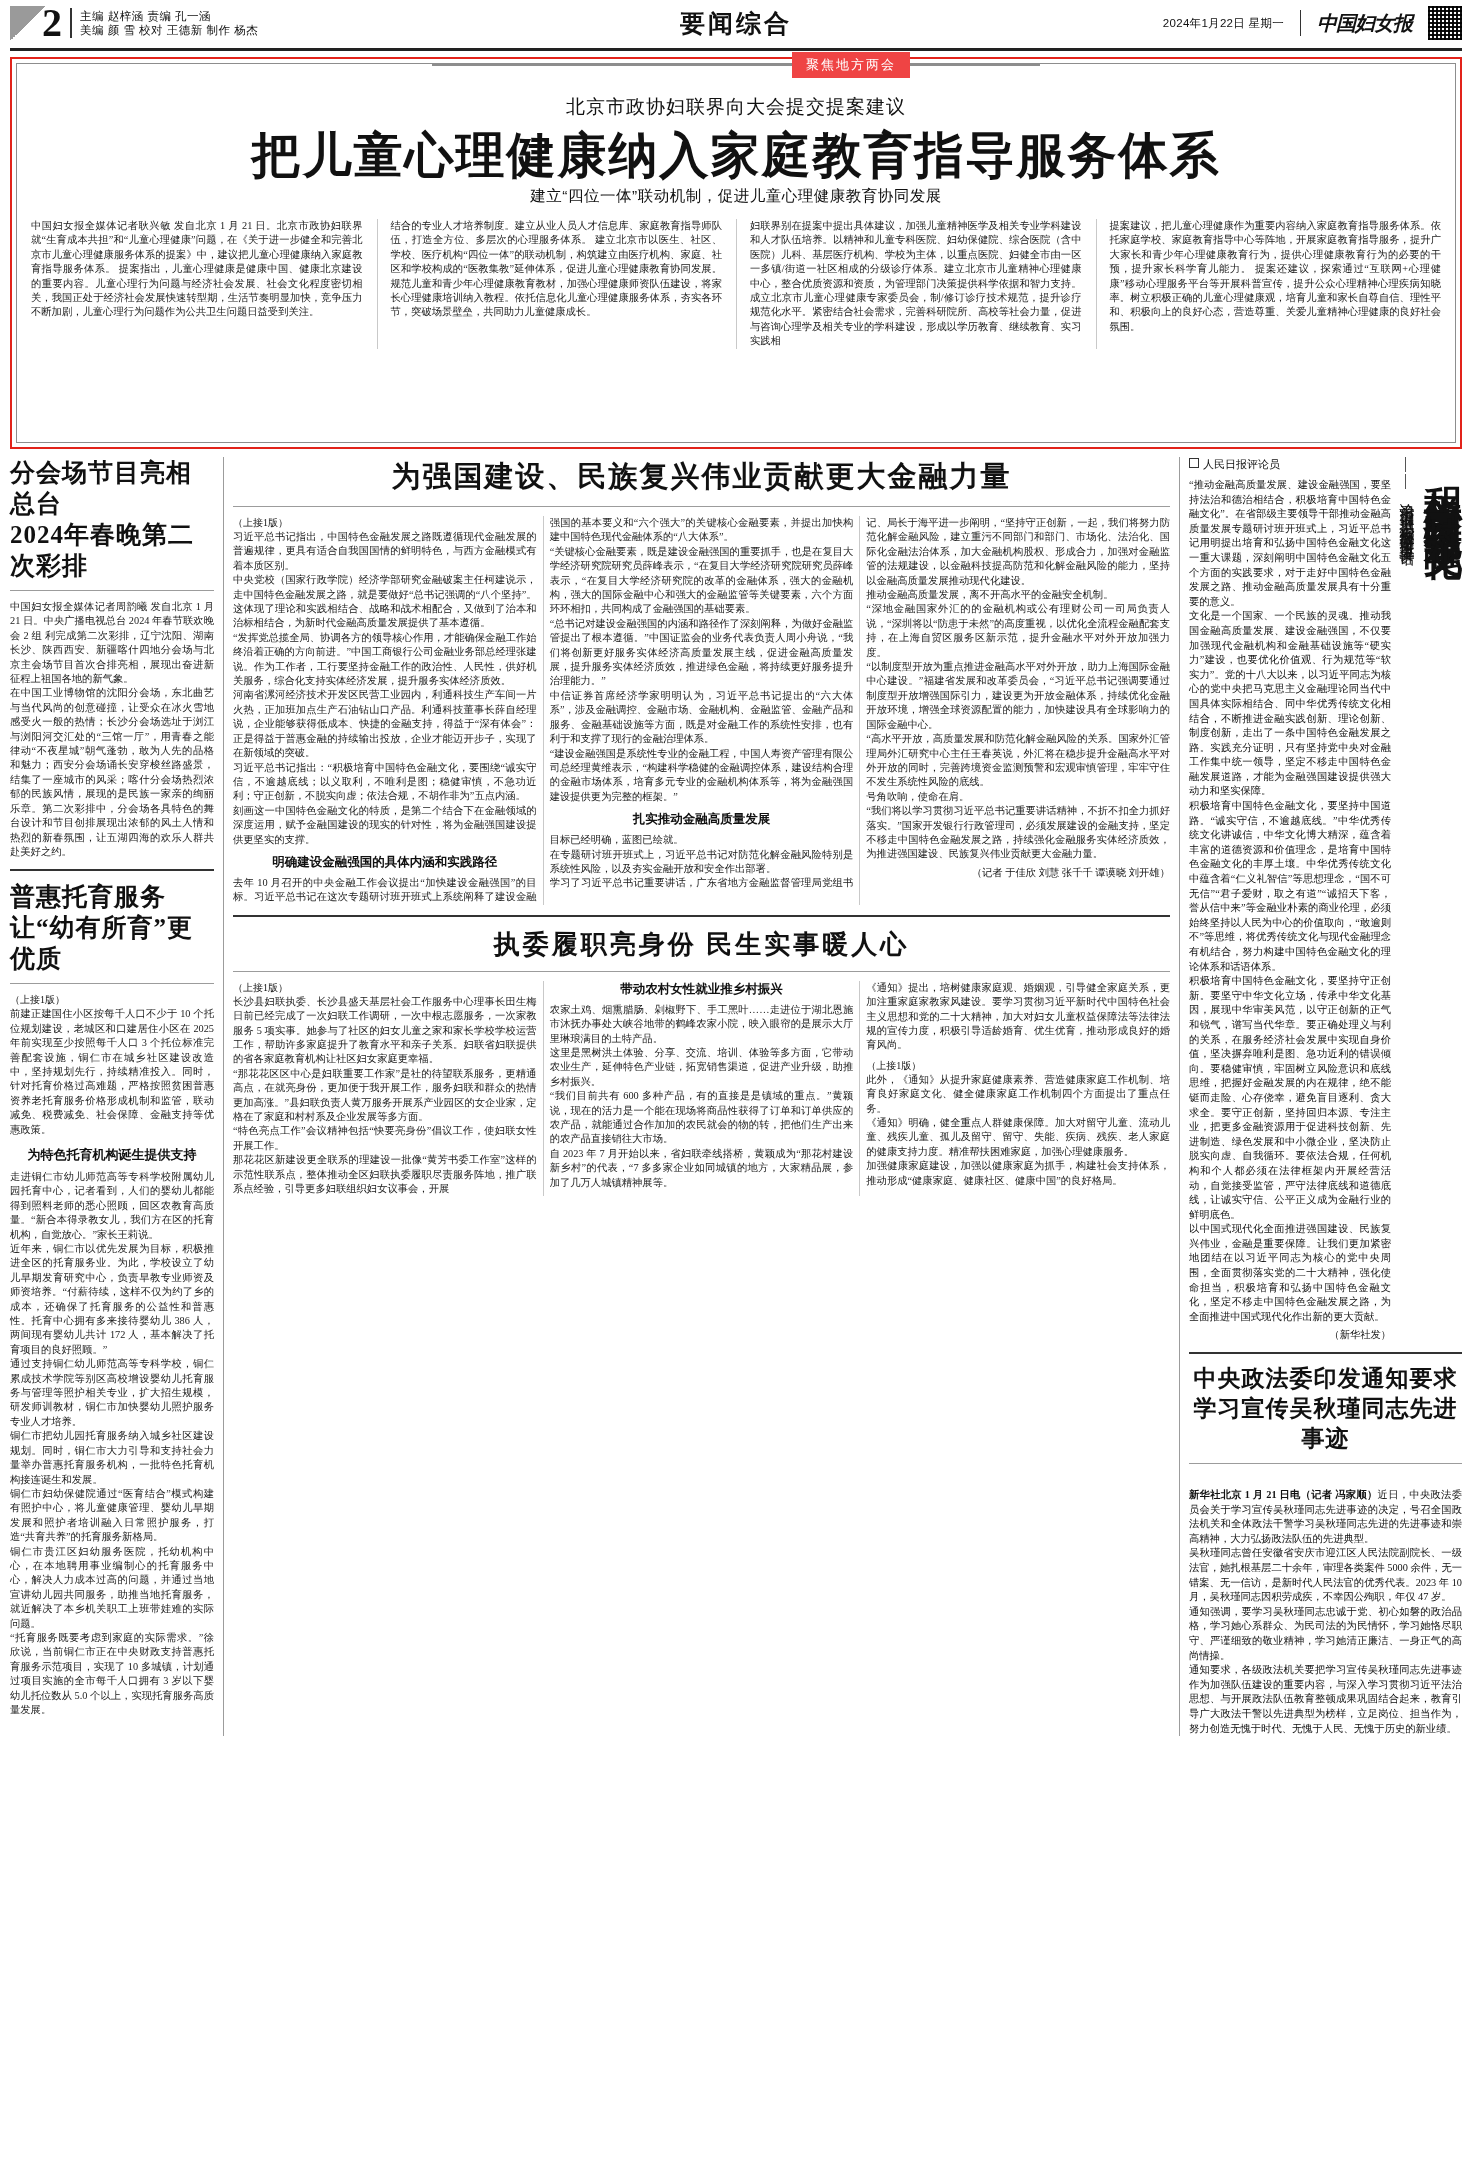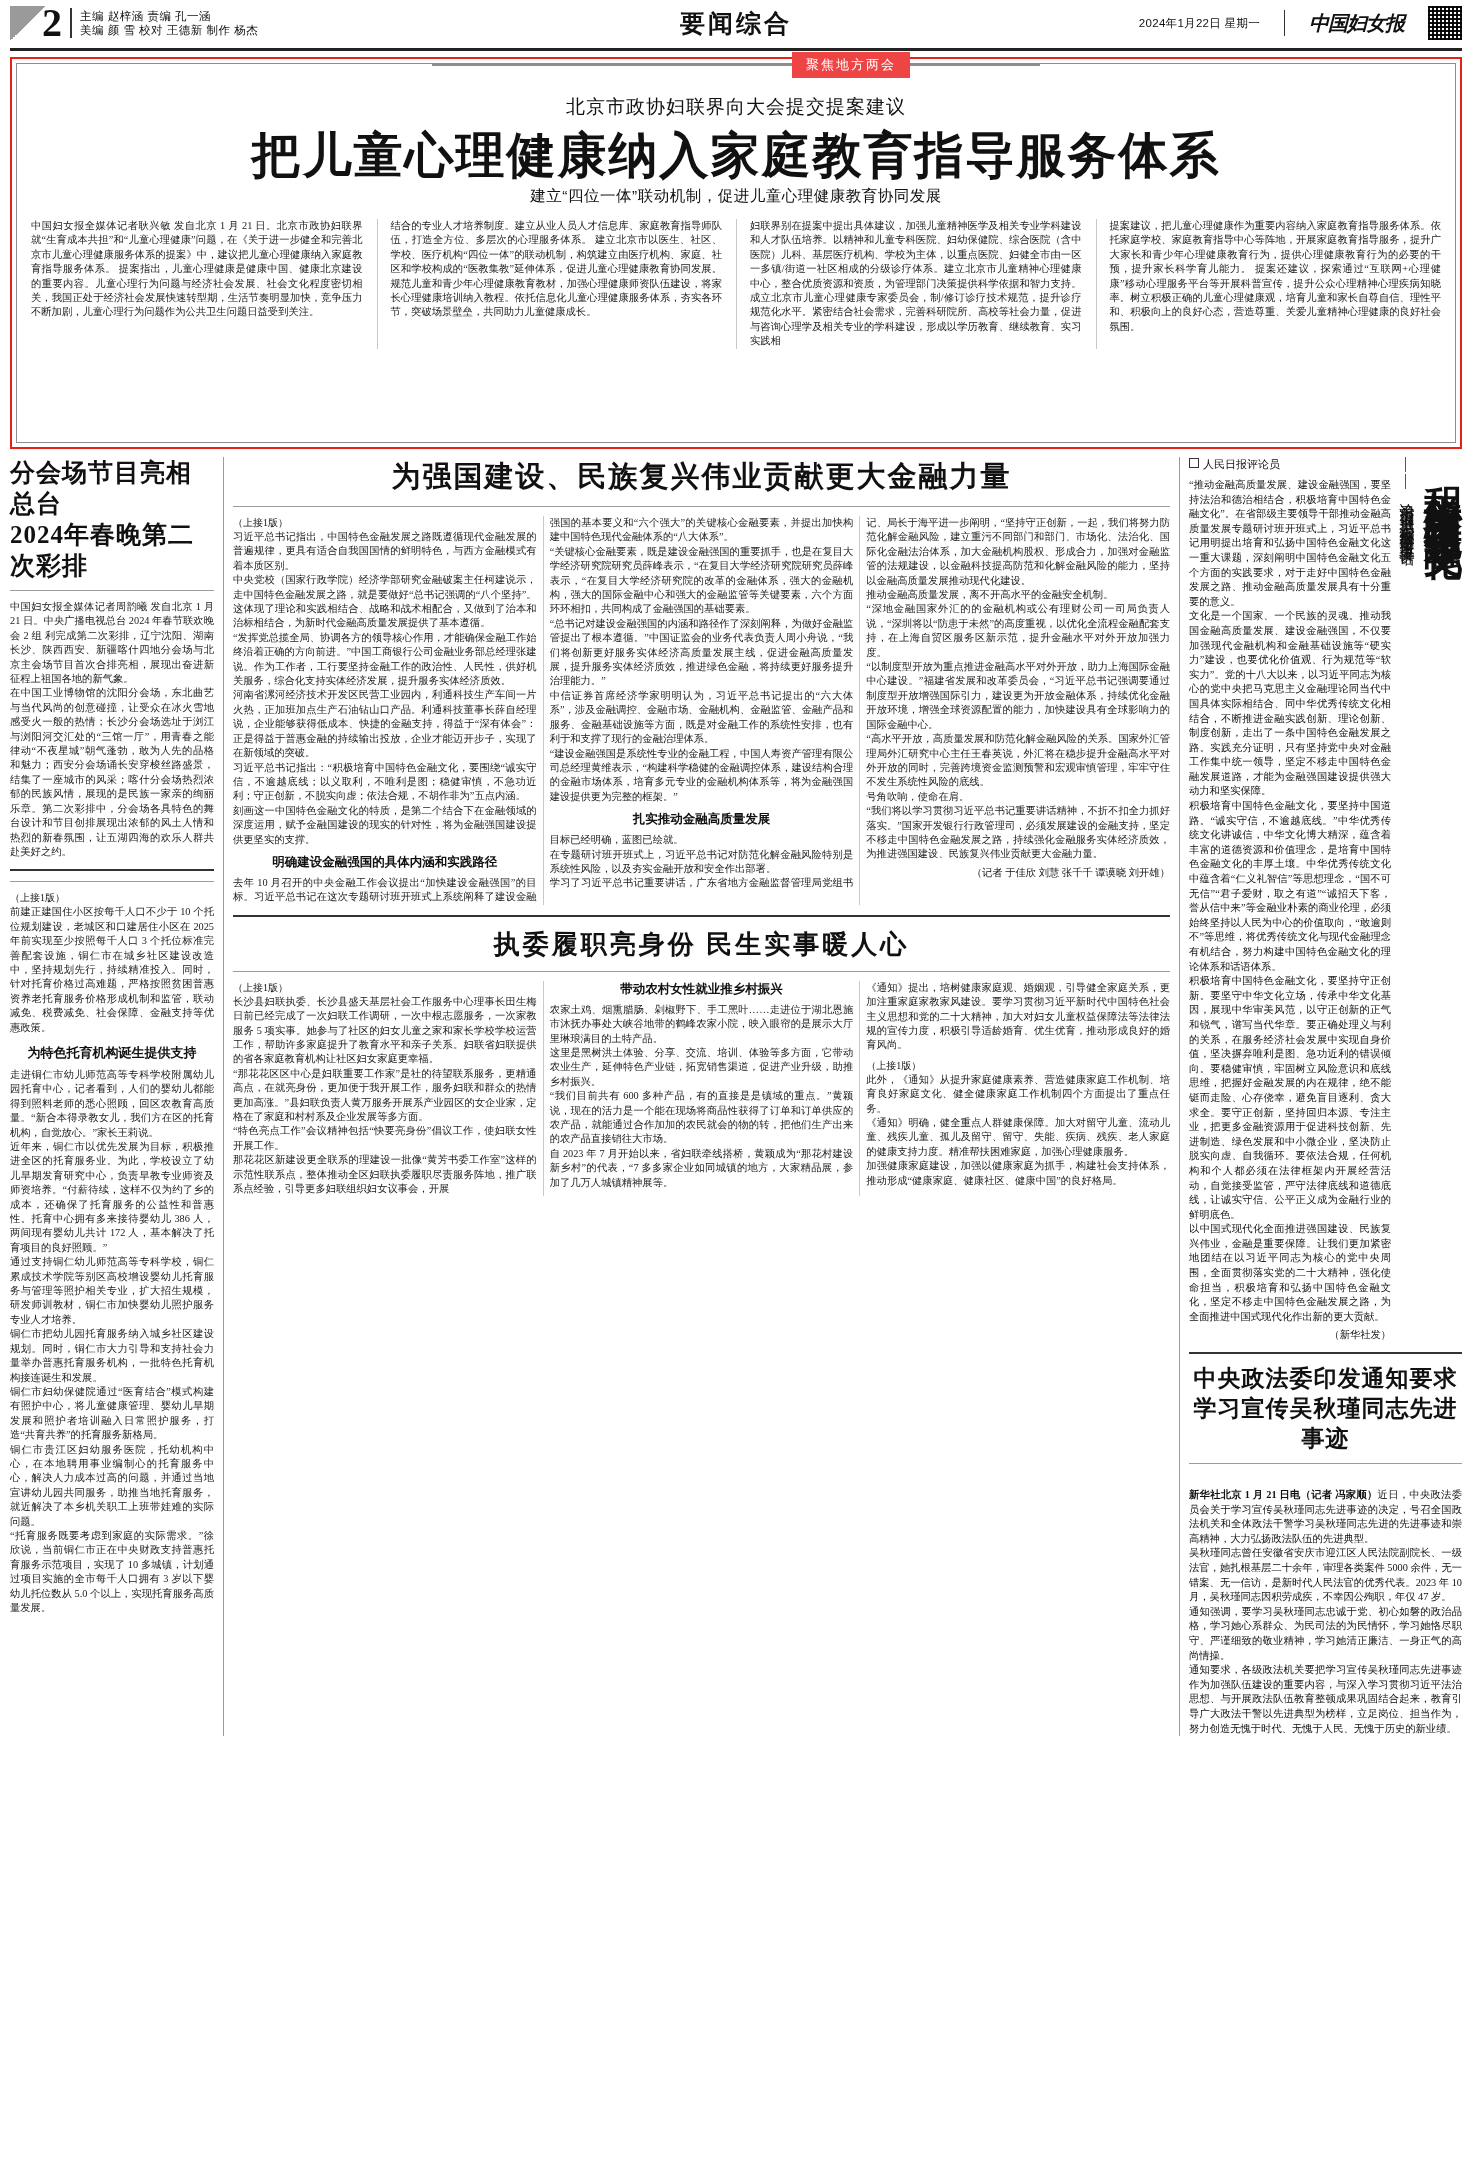--- a/index.html
+++ b/index.html
@@ -12,21 +12,21 @@
 
   
   .masthead{height:46px;display:flex;align-items:center;position:relative;}
   .pg-badge{display:flex;align-items:center;gap:0;}
   .pg-tri{width:36px;height:34px;background:linear-gradient(135deg,#9a9a9a 0%,#9a9a9a 50%,#fff 50%);}
   .pg-num{font-size:40px;font-weight:bold;line-height:34px;font-family:"Liberation Serif",serif;margin-left:-4px;}
   .ed-sep{width:2px;height:30px;background:#333;margin:0 8px;}
   .editors{font-size:11.5px;line-height:14px;letter-spacing:.5px;}
   .editors div{white-space:nowrap;}
   .mh-center{position:absolute;left:0;right:0;text-align:center;font-size:25px;font-weight:bold;letter-spacing:3px;pointer-events:none;}
-  .mh-right{margin-left:auto;display:flex;align-items:center;gap:24px;}
+  .mh-right{margin-left:auto;display:flex;align-items:center;gap:16px;}
   .mh-date{font-size:11.5px;letter-spacing:.3px;}
   .mh-bar{width:1px;height:26px;background:#333;}
   .mh-logo{font-size:20px;font-weight:bold;font-family:"Liberation Serif",serif;font-style:italic;letter-spacing:-1px;}
   .qr{width:34px;height:34px;background:
       repeating-linear-gradient(0deg,#111 0 2px,#fff 2px 4px),
       repeating-linear-gradient(90deg,#111 0 2px,transparent 2px 4px);
       background-blend-mode:multiply;}
   .rule-top{height:3px;background:#222;margin:2px 0 0;}
 
   
@@ -133,20 +133,22 @@
     <div class="zoneL">
 
       <div class="sec-title t-left1" style="white-space:pre-line">分会场节目亮相总台
 2024年春晚第二次彩排</div>
       <div class="hr-thin"></div>
       <div class="col-body" style="white-space:pre-line">中国妇女报全媒体记者周韵曦 发自北京 1 月 21 日。中央广播电视总台 2024 年春节联欢晚会 2 组 利完成第二次彩排，辽宁沈阳、湖南长沙、陕西西安、新疆喀什四地分会场与北京主会场节目首次合排亮相，展现出奋进新征程上祖国各地的新气象。
 在中国工业博物馆的沈阳分会场，东北曲艺与当代风尚的创意碰撞，让受众在冰火雪地感受火一般的热情；长沙分会场选址于浏江与浏阳河交汇处的“三馆一厅”，用青春之能律动“不夜星城”朝气蓬勃，敢为人先的品格和魅力；西安分会场诵长安穿梭丝路盛景，结集了一座城市的风采；喀什分会场热烈浓郁的民族风情，展现的是民族一家亲的绚丽乐章。第二次彩排中，分会场各具特色的舞台设计和节目创排展现出浓郁的风土人情和热烈的新春氛围，让五湖四海的欢乐人群共赴美好之约。</div>
 
       <div class="hr-thick"></div>
 
+      <div class="sec-title t-left1" style="white-space:pre-line">普惠托育服务
+让“幼有所育”更优质</div>
       <div class="hr-thin"></div>
       <div class="note">（上接1版）</div>
       <div class="col-body" style="white-space:pre-line">前建正建国住小区按每千人口不少于 10 个托位规划建设，老城区和口建居住小区在 2025 年前实现至少按照每千人口 3 个托位标准完善配套设施，铜仁市在城乡社区建设改造中，坚持规划先行，持续精准投入。同时，针对托育价格过高难题，严格按照贫困普惠资养老托育服务价格形成机制和监管，联动减免、税费减免、社会保障、金融支持等优惠政策。</div>
       <div class="subhead">为特色托育机构诞生提供支持</div>
       <div class="col-body" style="white-space:pre-line">走进铜仁市幼儿师范高等专科学校附属幼儿园托育中心，记者看到，人们的婴幼儿都能得到照料老师的悉心照顾，回区农教育高质量。“新合本得录教女儿，我们方在区的托育机构，自觉放心。”家长王莉说。
 近年来，铜仁市以优先发展为目标，积极推进全区的托育服务业。为此，学校设立了幼儿早期发育研究中心，负责早教专业师资及师资培养。“付薪待续，这样不仅为约了乡的成本，还确保了托育服务的公益性和普惠性。托育中心拥有多来接待婴幼儿 386 人，两间现有婴幼儿共计 172 人，基本解决了托育项目的良好照顾。”
 通过支持铜仁幼儿师范高等专科学校，铜仁累成技术学院等别区高校增设婴幼儿托育服务与管理等照护相关专业，扩大招生规模，研发师训教材，铜仁市加快婴幼儿照护服务专业人才培养。
 铜仁市把幼儿园托育服务纳入城乡社区建设规划。同时，铜仁市大力引导和支持社会力量举办普惠托育服务机构，一批特色托育机构接连诞生和发展。
 铜仁市妇幼保健院通过“医育结合”模式构建有照护中心，将儿童健康管理、婴幼儿早期发展和照护者培训融入日常照护服务，打造“共育共养”的托育服务新格局。
 铜仁市贵江区妇幼服务医院，托幼机构中心，在本地聘用事业编制心的托育服务中心，解决人力成本过高的问题，并通过当地宣讲幼儿园共同服务，助推当地托育服务，就近解决了本乡机关职工上班带娃难的实际问题。

